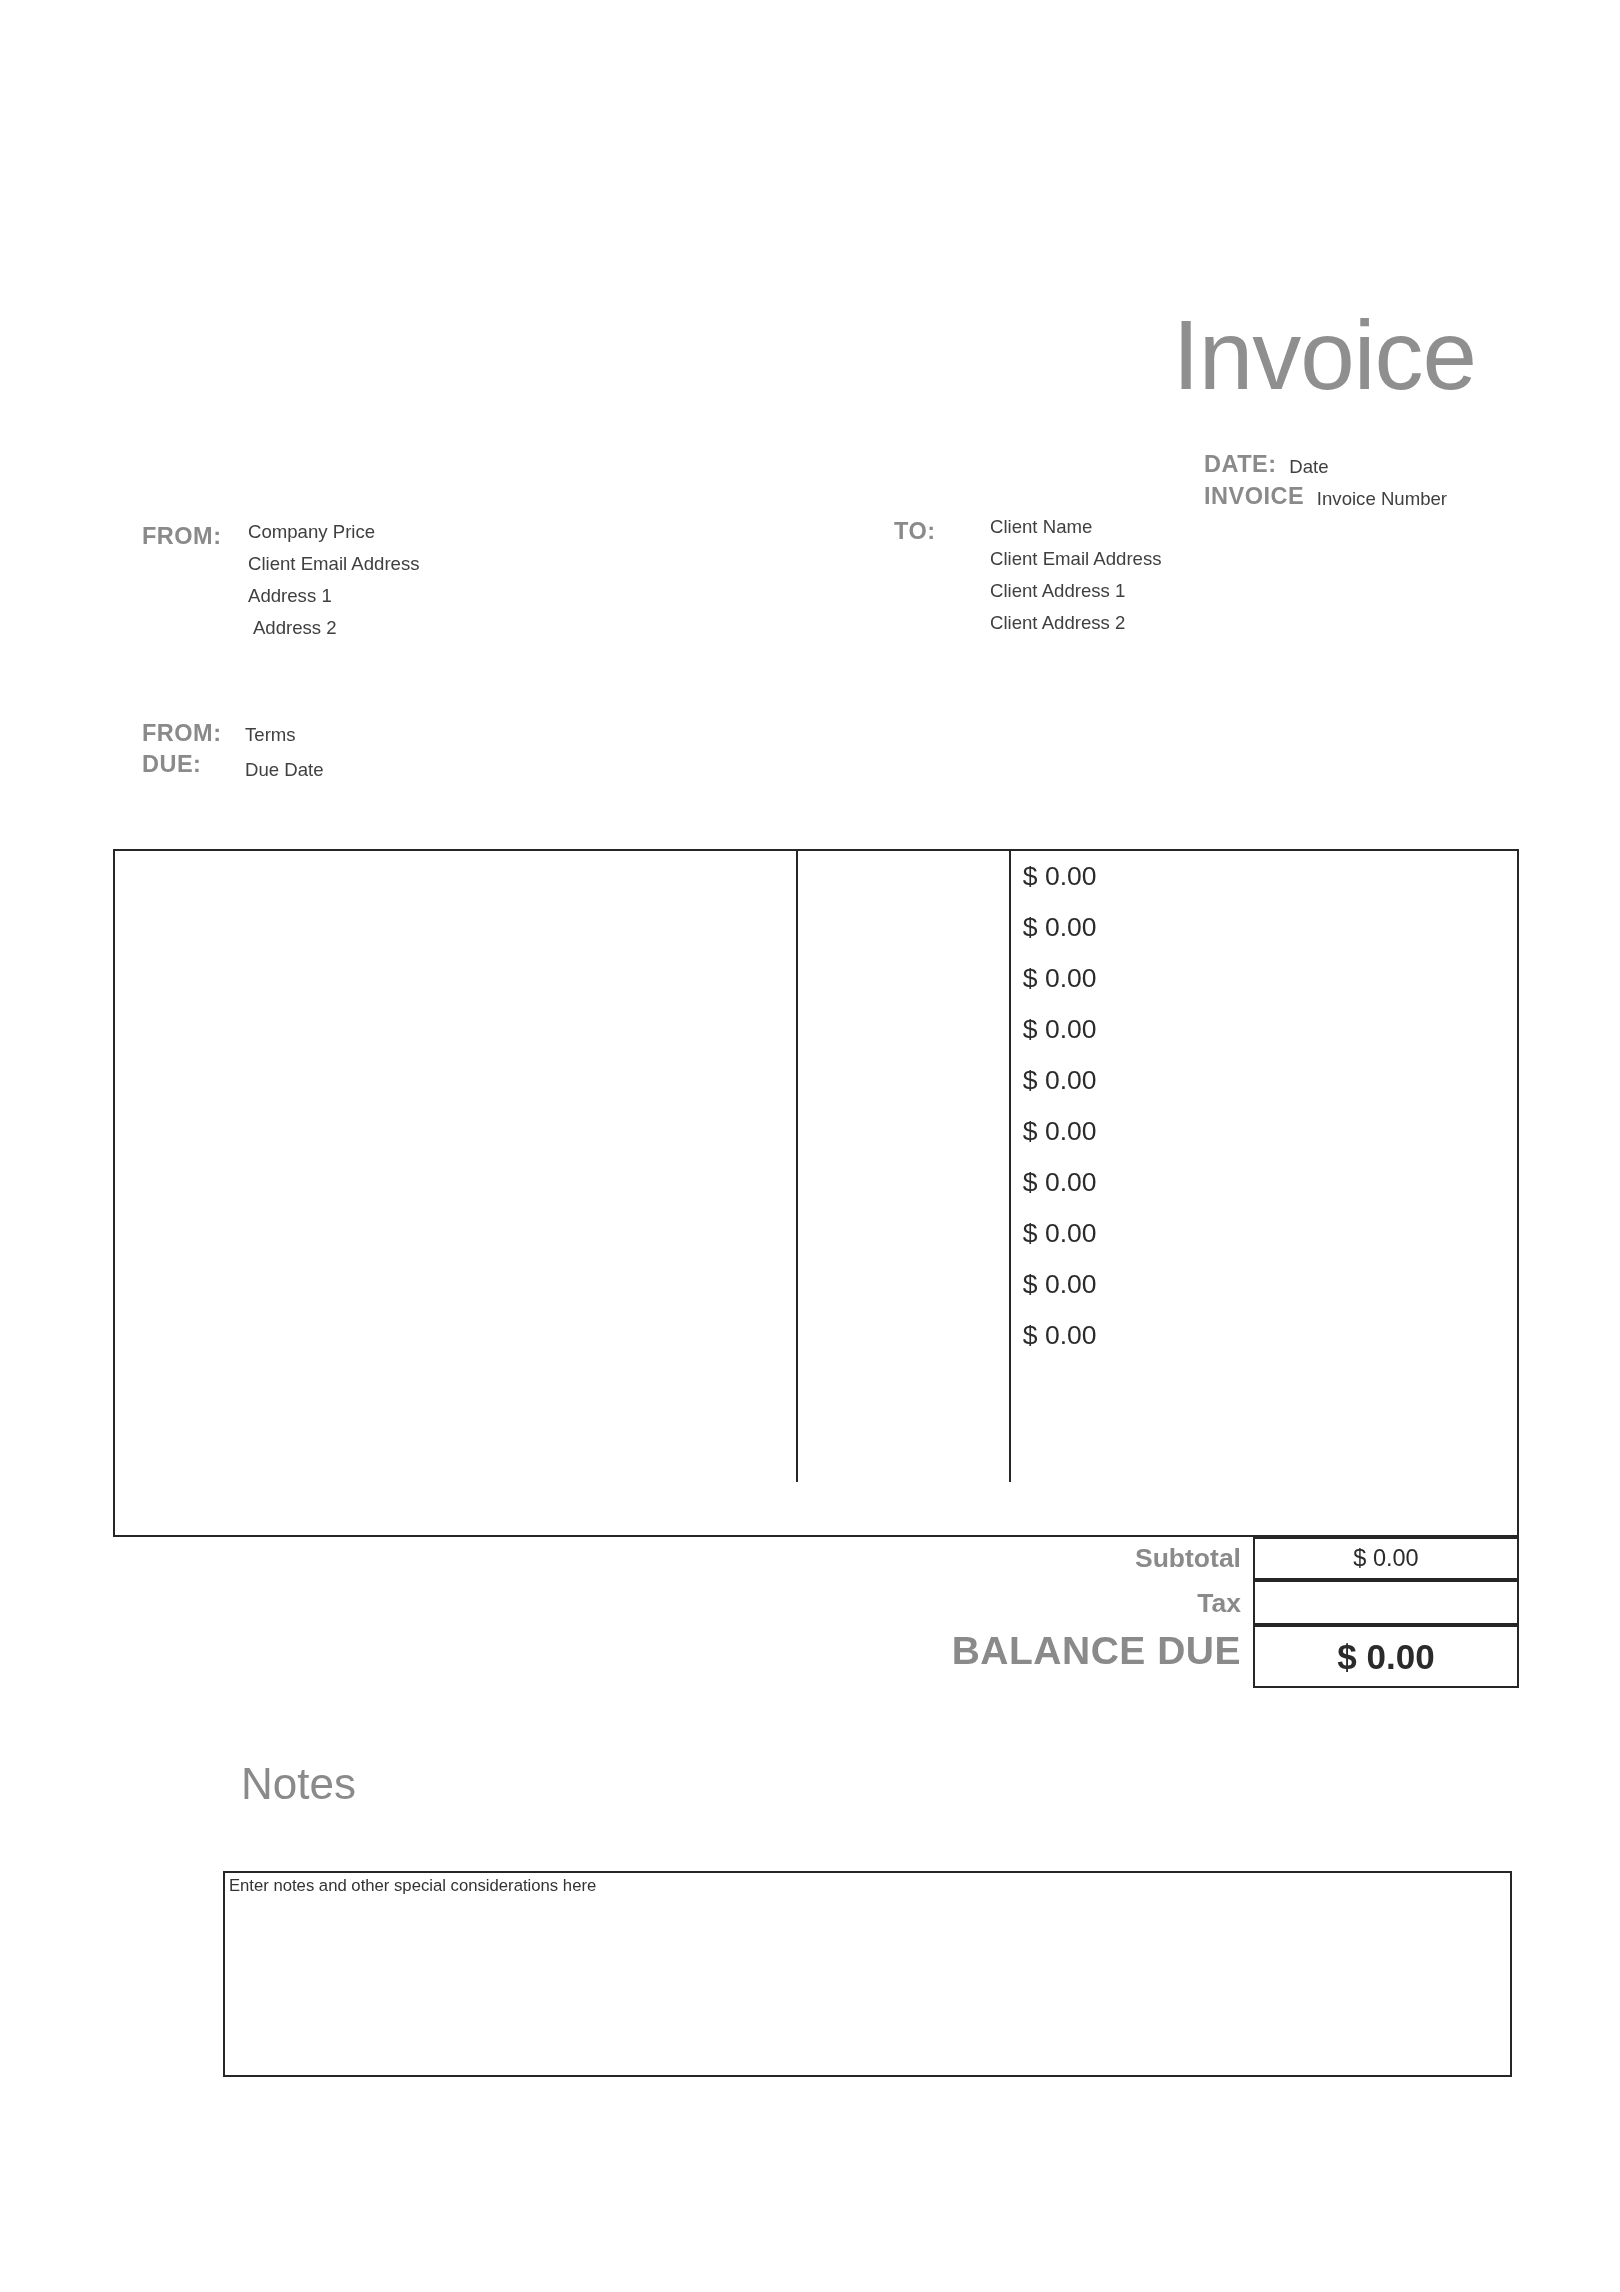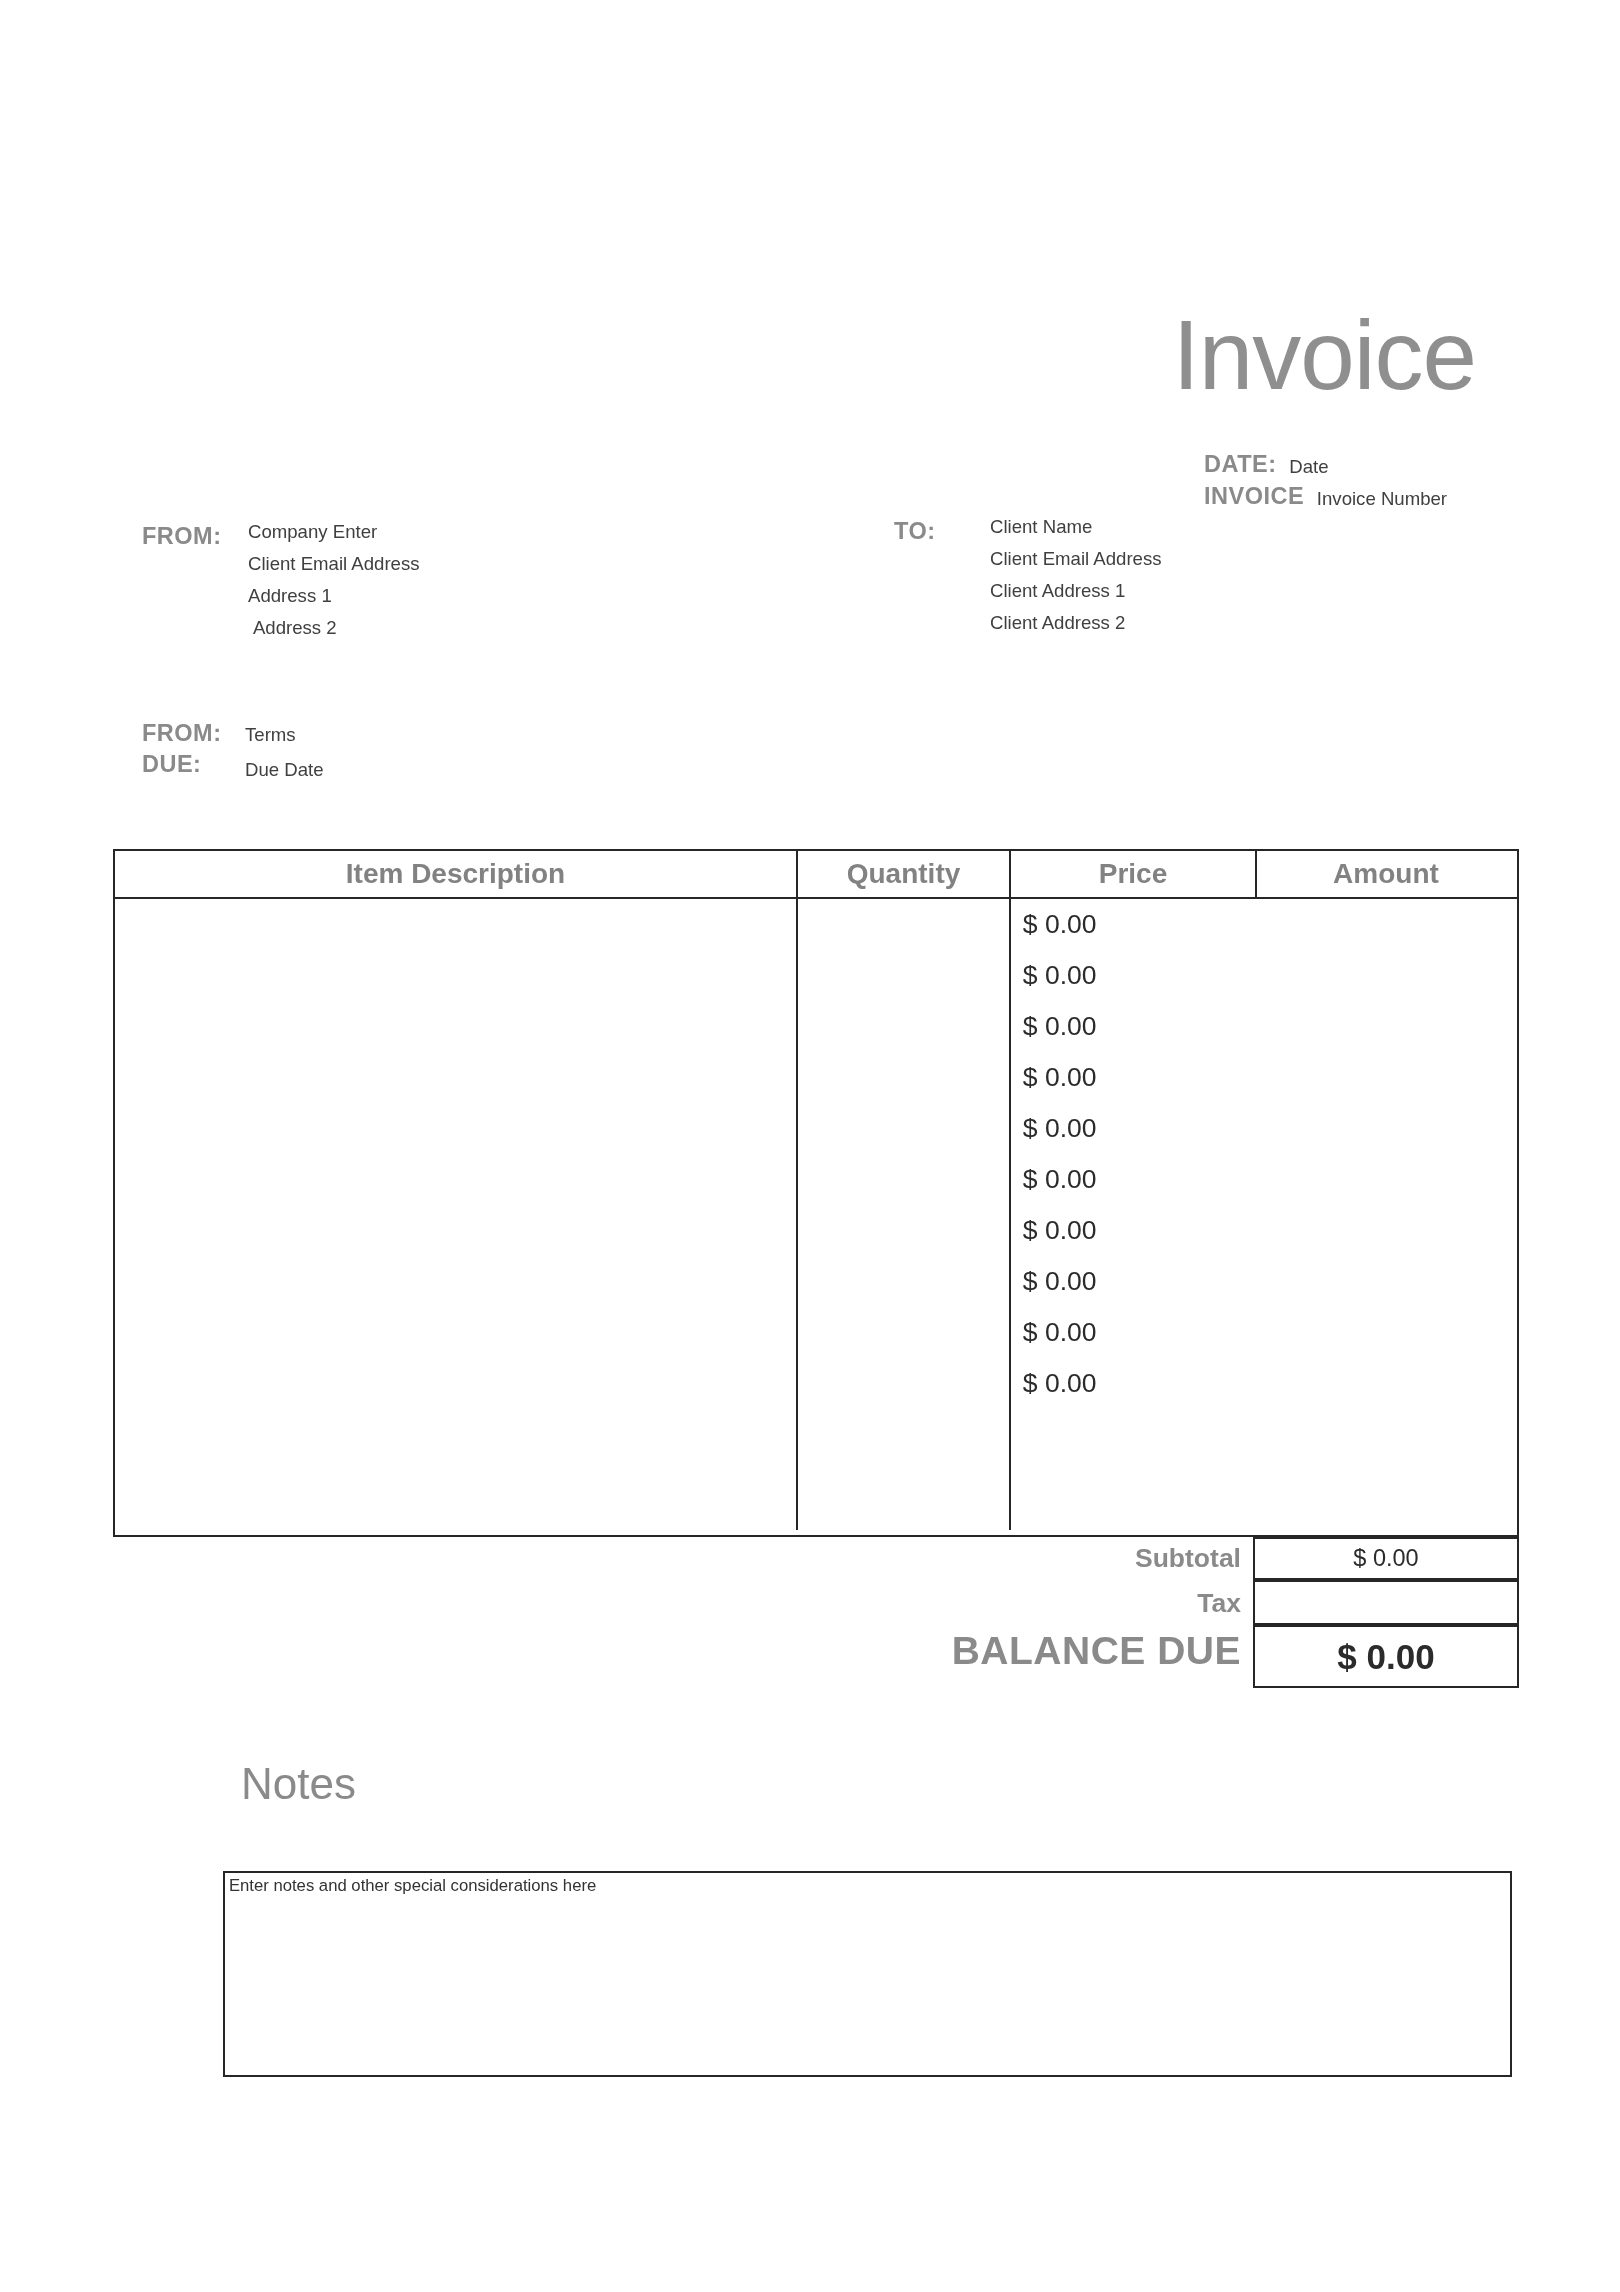--- a/index.html
+++ b/index.html
@@ -109,46 +109,40 @@
       <span class="meta-value">Date</span>
     </div>
     <div class="meta-row">
       <span class="meta-label">INVOICE</span>
       <span class="meta-value">Invoice Number</span>
     </div>
   </div>
 
   <div class="party-label" style="left:142px; top:523px;">FROM:</div>
   <div class="party-lines" style="left:248px; top:519px;">
-    <div class="party-line">Company Enter</div>
+    <div class="party-line">Company Price</div>
     <div class="party-line">Client Email Address</div>
     <div class="party-line">Address 1</div>
     <div class="party-line" style="padding-left:4.9px;">Address 2</div>
   </div>
 
   <div class="party-label" style="left:894px; top:518px;text-align:right;">TO:</div>
   <div class="party-lines" style="left:990px; top:514px;">
     <div class="party-line">Client Name</div>
     <div class="party-line">Client Email Address</div>
     <div class="party-line">Client Address 1</div>
     <div class="party-line">Client Address 2</div>
   </div>
 
   <div class="terms-label" style="left:142px; top:720px;">FROM:</div>
   <div class="terms-value" style="left:245px; top:724px;">Terms</div>
   <div class="terms-label" style="left:142px; top:751px;">DUE:</div>
   <div class="terms-value" style="left:245px; top:759px;">Due Date</div>
 
   <div class="items-table">
-    <div class="thead">
-      <div class="th">Item Description</div>
-      <div class="th">Quantity</div>
-      <div class="th">Price</div>
-      <div class="th">Amount</div>
-    </div>
     <div class="tbody">
       <div class="td"></div>
       <div class="td"></div>
       <div class="td">
         <div class="amount-line">$ 0.00</div>
         <div class="amount-line">$ 0.00</div>
         <div class="amount-line">$ 0.00</div>
         <div class="amount-line">$ 0.00</div>
         <div class="amount-line">$ 0.00</div>
         <div class="amount-line">$ 0.00</div>

